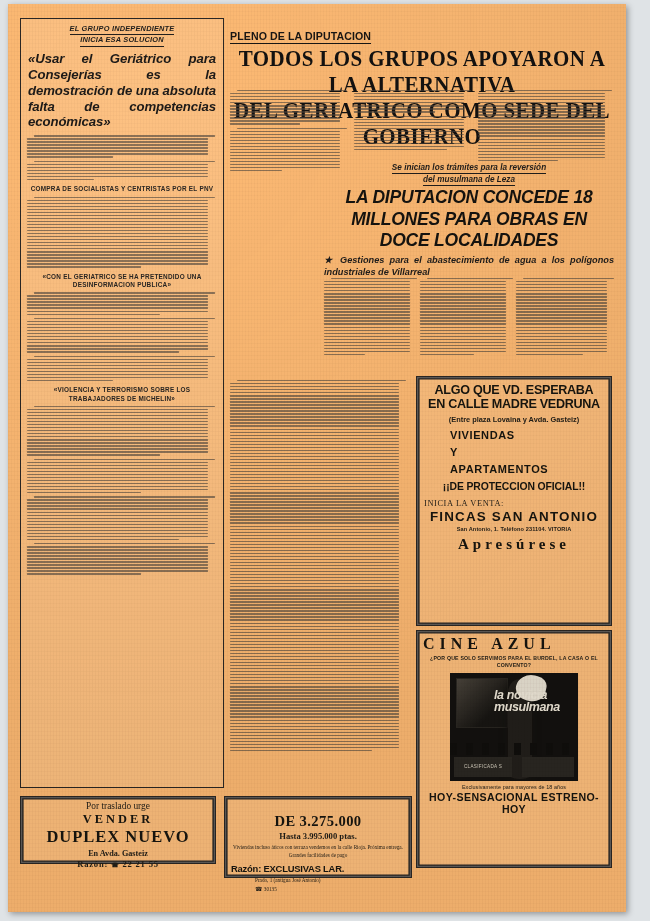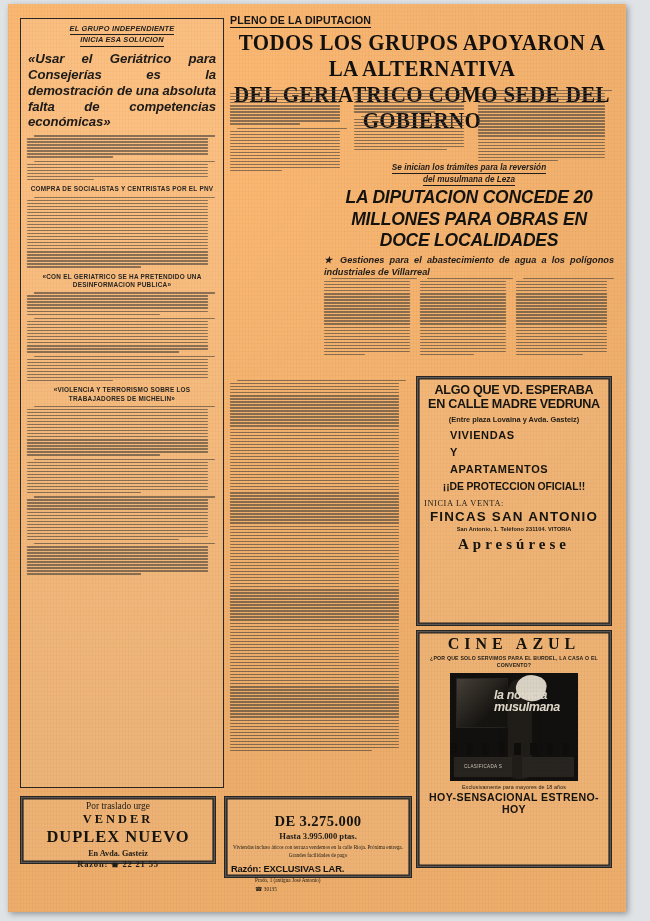--- a/index.html
+++ b/index.html
@@ -53,21 +53,21 @@
     font-style:italic;font-weight:bold;font-size:13.2px;line-height:1.20;
     text-align:justify;text-align-last:justify;color:#1d1a18;margin:4px 1px 5px 1px;
     letter-spacing:-.1px;
   }
   .subhead{
     font-size:6.4px;font-weight:bold;text-align:center;line-height:1.3;
     color:#2a2623;letter-spacing:.25px;margin:5px 0 3px;
   }
 
   
-  #mainhead{left:216px;top:0;width:384px;}
+  #mainhead{left:216px;top:16px;width:384px;}
   .eyebrow{
     font-weight:bold;font-size:10.6px;letter-spacing:.1px;color:#181614;
     border-bottom:1.6px solid #181614;display:inline-block;padding-bottom:1px;margin-bottom:2px;
   }
   .hl{
     font-family:"Liberation Serif",serif;font-weight:bold;
     font-size:21px;line-height:1.08;color:#131110;
     text-align:center;letter-spacing:.4px;
     transform:scaleY(1.12);transform-origin:top center;
   }
@@ -95,21 +95,21 @@
   .v-h{font-weight:bold;font-size:12.6px;line-height:1.12;letter-spacing:-.3px;color:#17150f;text-align:center;transform:scaleY(1.06);}
   .v-sub{font-weight:bold;font-size:7.4px;text-align:center;margin-top:4px;color:#201d17;}
   .v-item{font-weight:bold;font-size:11px;letter-spacing:.6px;color:#17150f;margin:5px 0 0 26px;}
   .v-prot{font-weight:bold;font-size:10.4px;letter-spacing:-.1px;color:#17150f;margin-top:6px;text-align:center;}
   .v-inicia{font-family:"Liberation Serif",serif;font-size:8.4px;letter-spacing:.6px;color:#201d17;margin-top:7px;}
   .v-fincas{font-weight:bold;font-size:13.4px;letter-spacing:1.2px;color:#17150f;text-align:center;margin-top:1px;}
   .v-addr{font-weight:bold;font-size:5.6px;letter-spacing:.1px;color:#201d17;text-align:center;margin-top:2px;}
   .v-apres{font-family:"Liberation Serif",serif;font-weight:bold;font-size:15px;letter-spacing:4px;color:#17150f;text-align:center;margin-top:4px;}
 
   #ad-cine{left:402px;top:620px;width:196px;height:238px;padding:4px 6px;}
-  .c-title{font-family:"Liberation Serif",serif;font-weight:bold;font-size:16px;letter-spacing:5px;color:#16140f;text-align:center;}
+  .c-title{font-family:"Liberation Serif",serif;font-weight:bold;font-size:16px;letter-spacing:5px;color:#16140f;}
   .c-tag{font-weight:bold;font-size:5.2px;letter-spacing:.2px;color:#201d17;text-align:center;line-height:1.4;margin-top:2px;}
   .poster{position:relative;margin:3px auto 0;width:128px;height:108px;background:#13110f;overflow:hidden;}
   .poster .film{position:absolute;left:6px;top:5px;width:50px;height:48px;background:linear-gradient(135deg,#4a443c,#171512 70%);border:1px solid #2a2722;}
   .poster .ttl{position:absolute;left:44px;top:16px;font-weight:bold;font-size:12.5px;color:#efe9dd;line-height:1.0;letter-spacing:-.4px;font-style:italic;}
   .poster .fig{position:absolute;left:58px;top:6px;width:24px;height:100px;background:#221f1b;border-radius:50% 50% 45% 45%/14% 14% 6% 6%;box-shadow:0 0 6px 2px #151310;}
   .poster .veil{position:absolute;left:66px;top:2px;width:30px;height:26px;background:#e8e2d6;border-radius:60% 40% 50% 50%;transform:rotate(12deg);}
   .poster .strip{position:absolute;left:0;bottom:26px;width:100%;height:12px;
      background:repeating-linear-gradient(90deg,#100e0c 0 7px,rgba(255,255,255,0) 7px 16px);}
   .poster .clas{position:absolute;left:4px;bottom:4px;width:58px;height:20px;background:#2a2722;color:#d9d3c6;font-size:4.6px;display:flex;align-items:center;justify-content:center;letter-spacing:.3px;}
   .poster .cred{position:absolute;right:4px;bottom:4px;width:52px;height:20px;background:#2a2722;}
@@ -401,21 +401,21 @@
           <div class="ln s95"></div>
           <div class="ln s60"></div>
     </div>
   </div>
 
   <div class="col" style="left:310px;top:152px;width:290px;">
     <div class="subkicker">
       <span>Se inician los trámites para la reversión</span><br>
       <span>del musulmana de Leza</span>
     </div>
-    <div class="hl2">LA DIPUTACION CONCEDE 20</div>
+    <div class="hl2">LA DIPUTACION CONCEDE 18</div>
     <div class="hl2">MILLONES PARA OBRAS EN</div>
     <div class="hl2">DOCE LOCALIDADES</div>
     <div class="hl2sub">★ Gestiones para el abastecimiento de agua a los polígonos industriales de Villarreal</div>
   </div>
 
   <div class="col body" style="left:310px;top:268px;width:90px;">
     <div class="para">
       <div class="ln s95 ind"></div>
           <div class="ln s95"></div>
           <div class="ln s95"></div>

